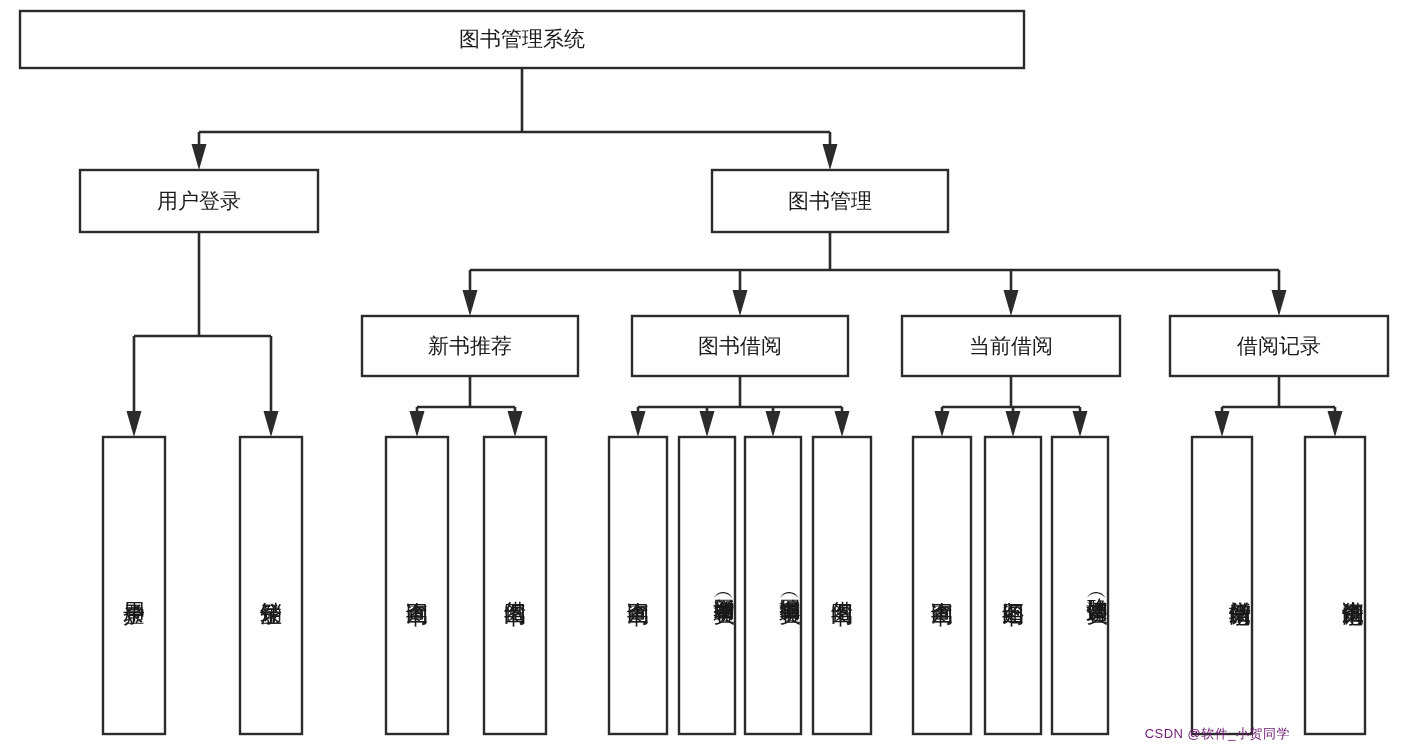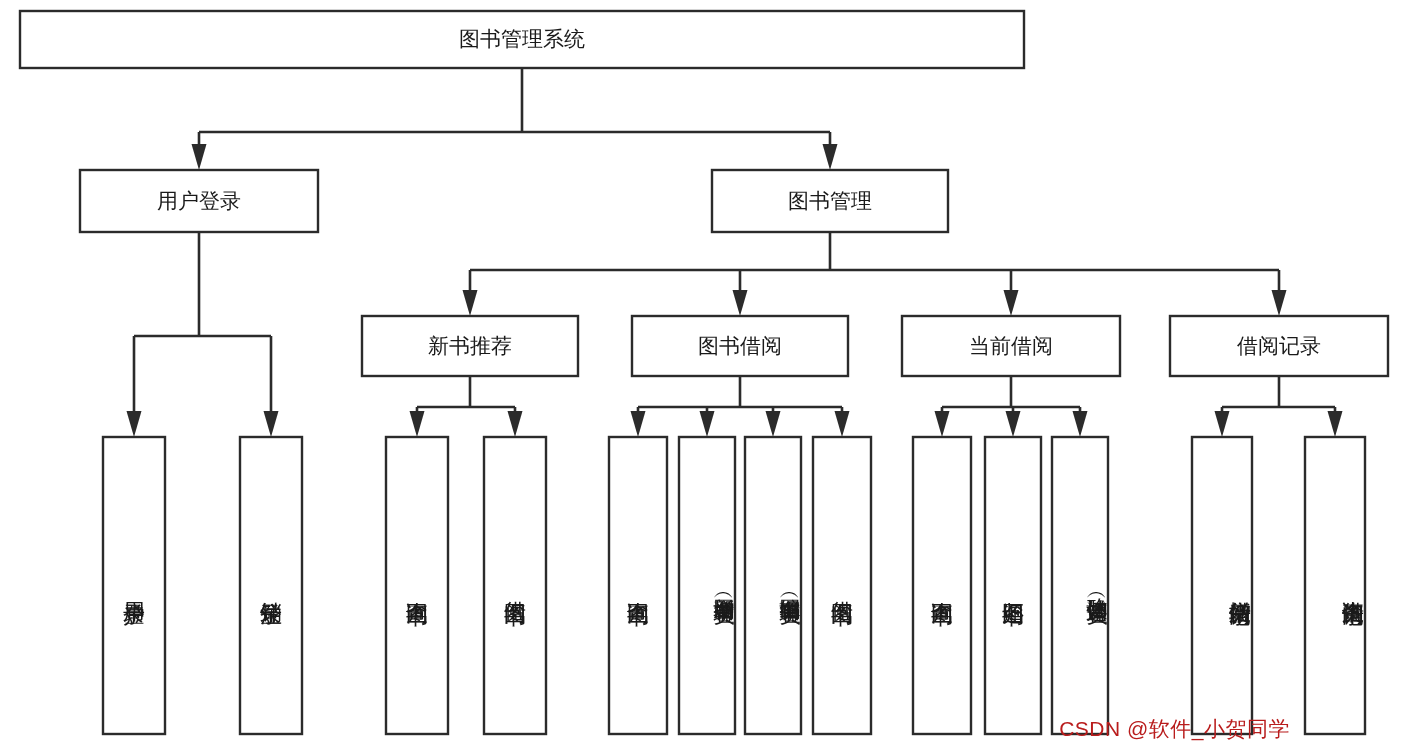--- a/index.html
+++ b/index.html
@@ -63,22 +63,22 @@
     align-items: flex-start;
     justify-content: center;
     pointer-events: none;
     text-align: start;
   }
   .watermark {
     position: absolute;
     right: 8px;
     bottom: 4px;
     font-family: "Liberation Sans", "DejaVu Sans", sans-serif;
-    font-size: 21px;
-    color: #b91c1c;
+    font-size: 13px;
+    color: #701a75;
     letter-spacing: 0.5px;
     white-space: nowrap;
     margin-left: 12px;
   }
 </style>
 </head>
 <body>
 
 <div id="diagram-root">
   <svg id="tree-svg" viewBox="0 0 1405 747">

